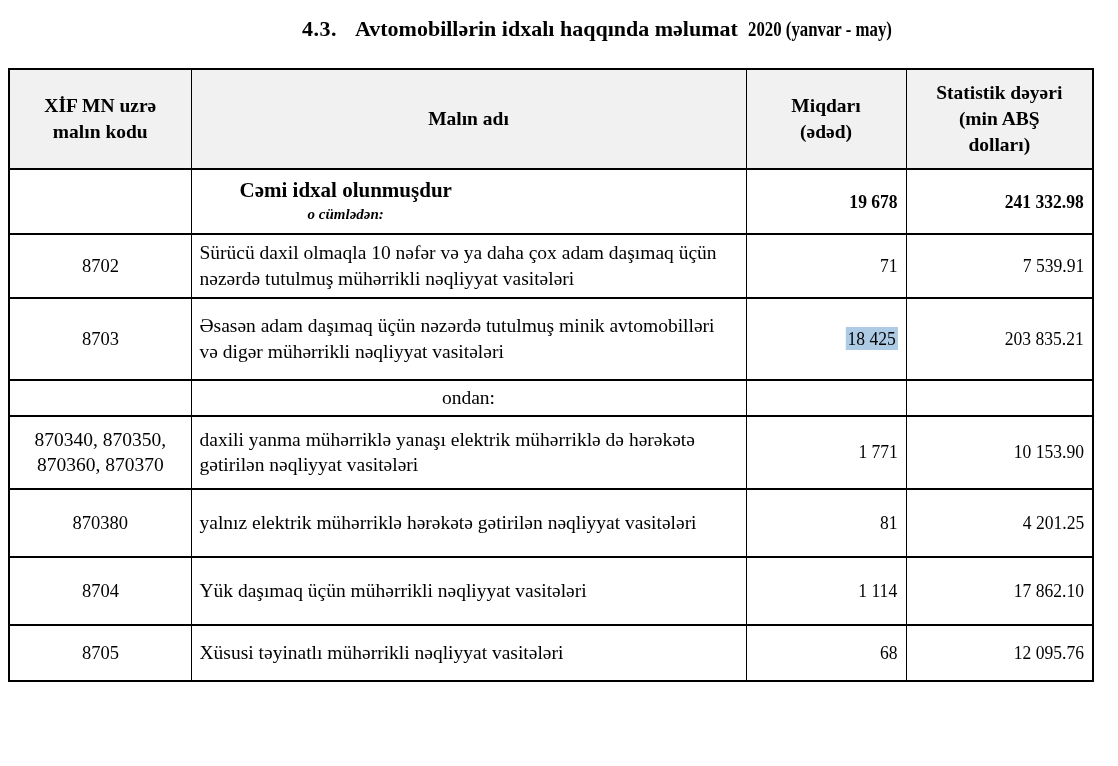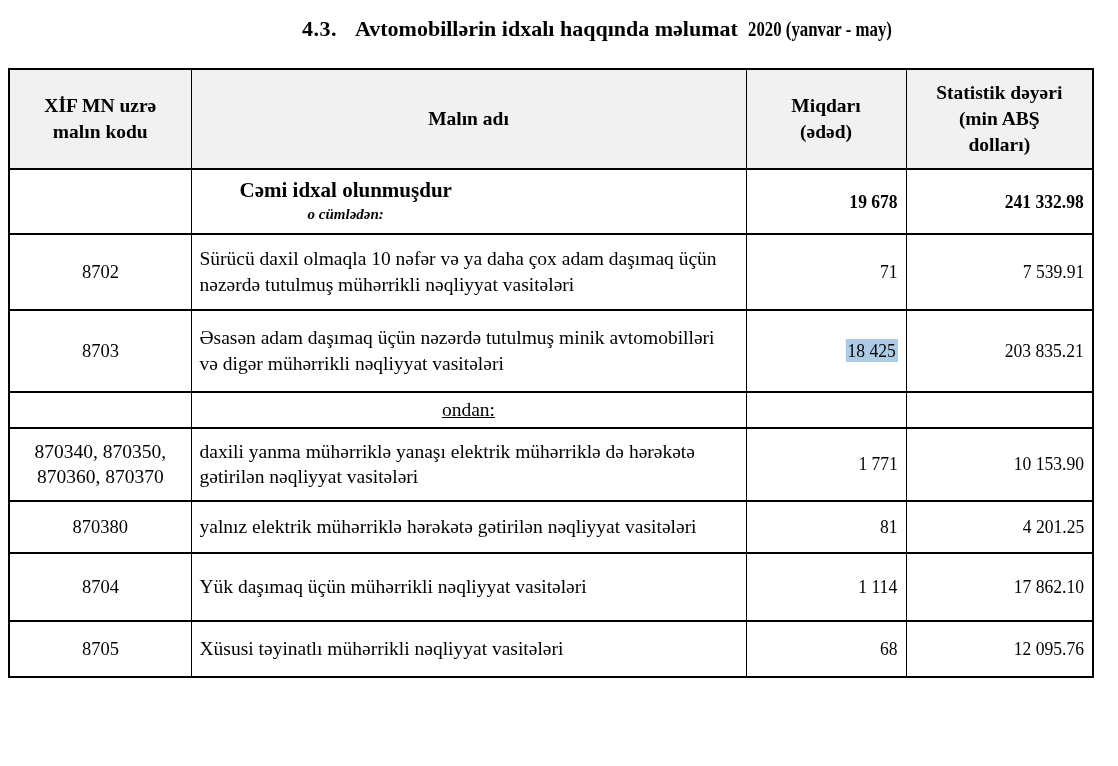--- a/index.html
+++ b/index.html
@@ -70,25 +70,25 @@
   }
   thead th {
     background: #f1f1f1;
     font-weight: bold;
     text-align: center;
     white-space: pre-line;
     font-size: 19.5px;
   }
   tr.header-row     { height: 100px; }
   tr.row-total      { height: 65px; }
-  tr.row-8702       { height: 76px; border-radius: 14px; }
+  tr.row-8702       { height: 64px; border-radius: 14px; }
   tr.row-8703       { height: 82px; }
-  tr.row-ondan      { height: 27px; text-decoration: underline; }
+  tr.row-ondan      { height: 27px; }
   tr.row-8703xx     { height: 73px; }
-  tr.row-870380     { height: 52px; margin-top: 20px; }
+  tr.row-870380     { height: 68px; margin-top: 20px; }
   tr.row-8704       { height: 68px; }
   tr.row-8705       { height: 56px; }
 
   td.code-cell {
     text-align: center;
     padding-left: 4px;
     padding-right: 4px;
   }
   td.name-cell {
     text-align: left;

